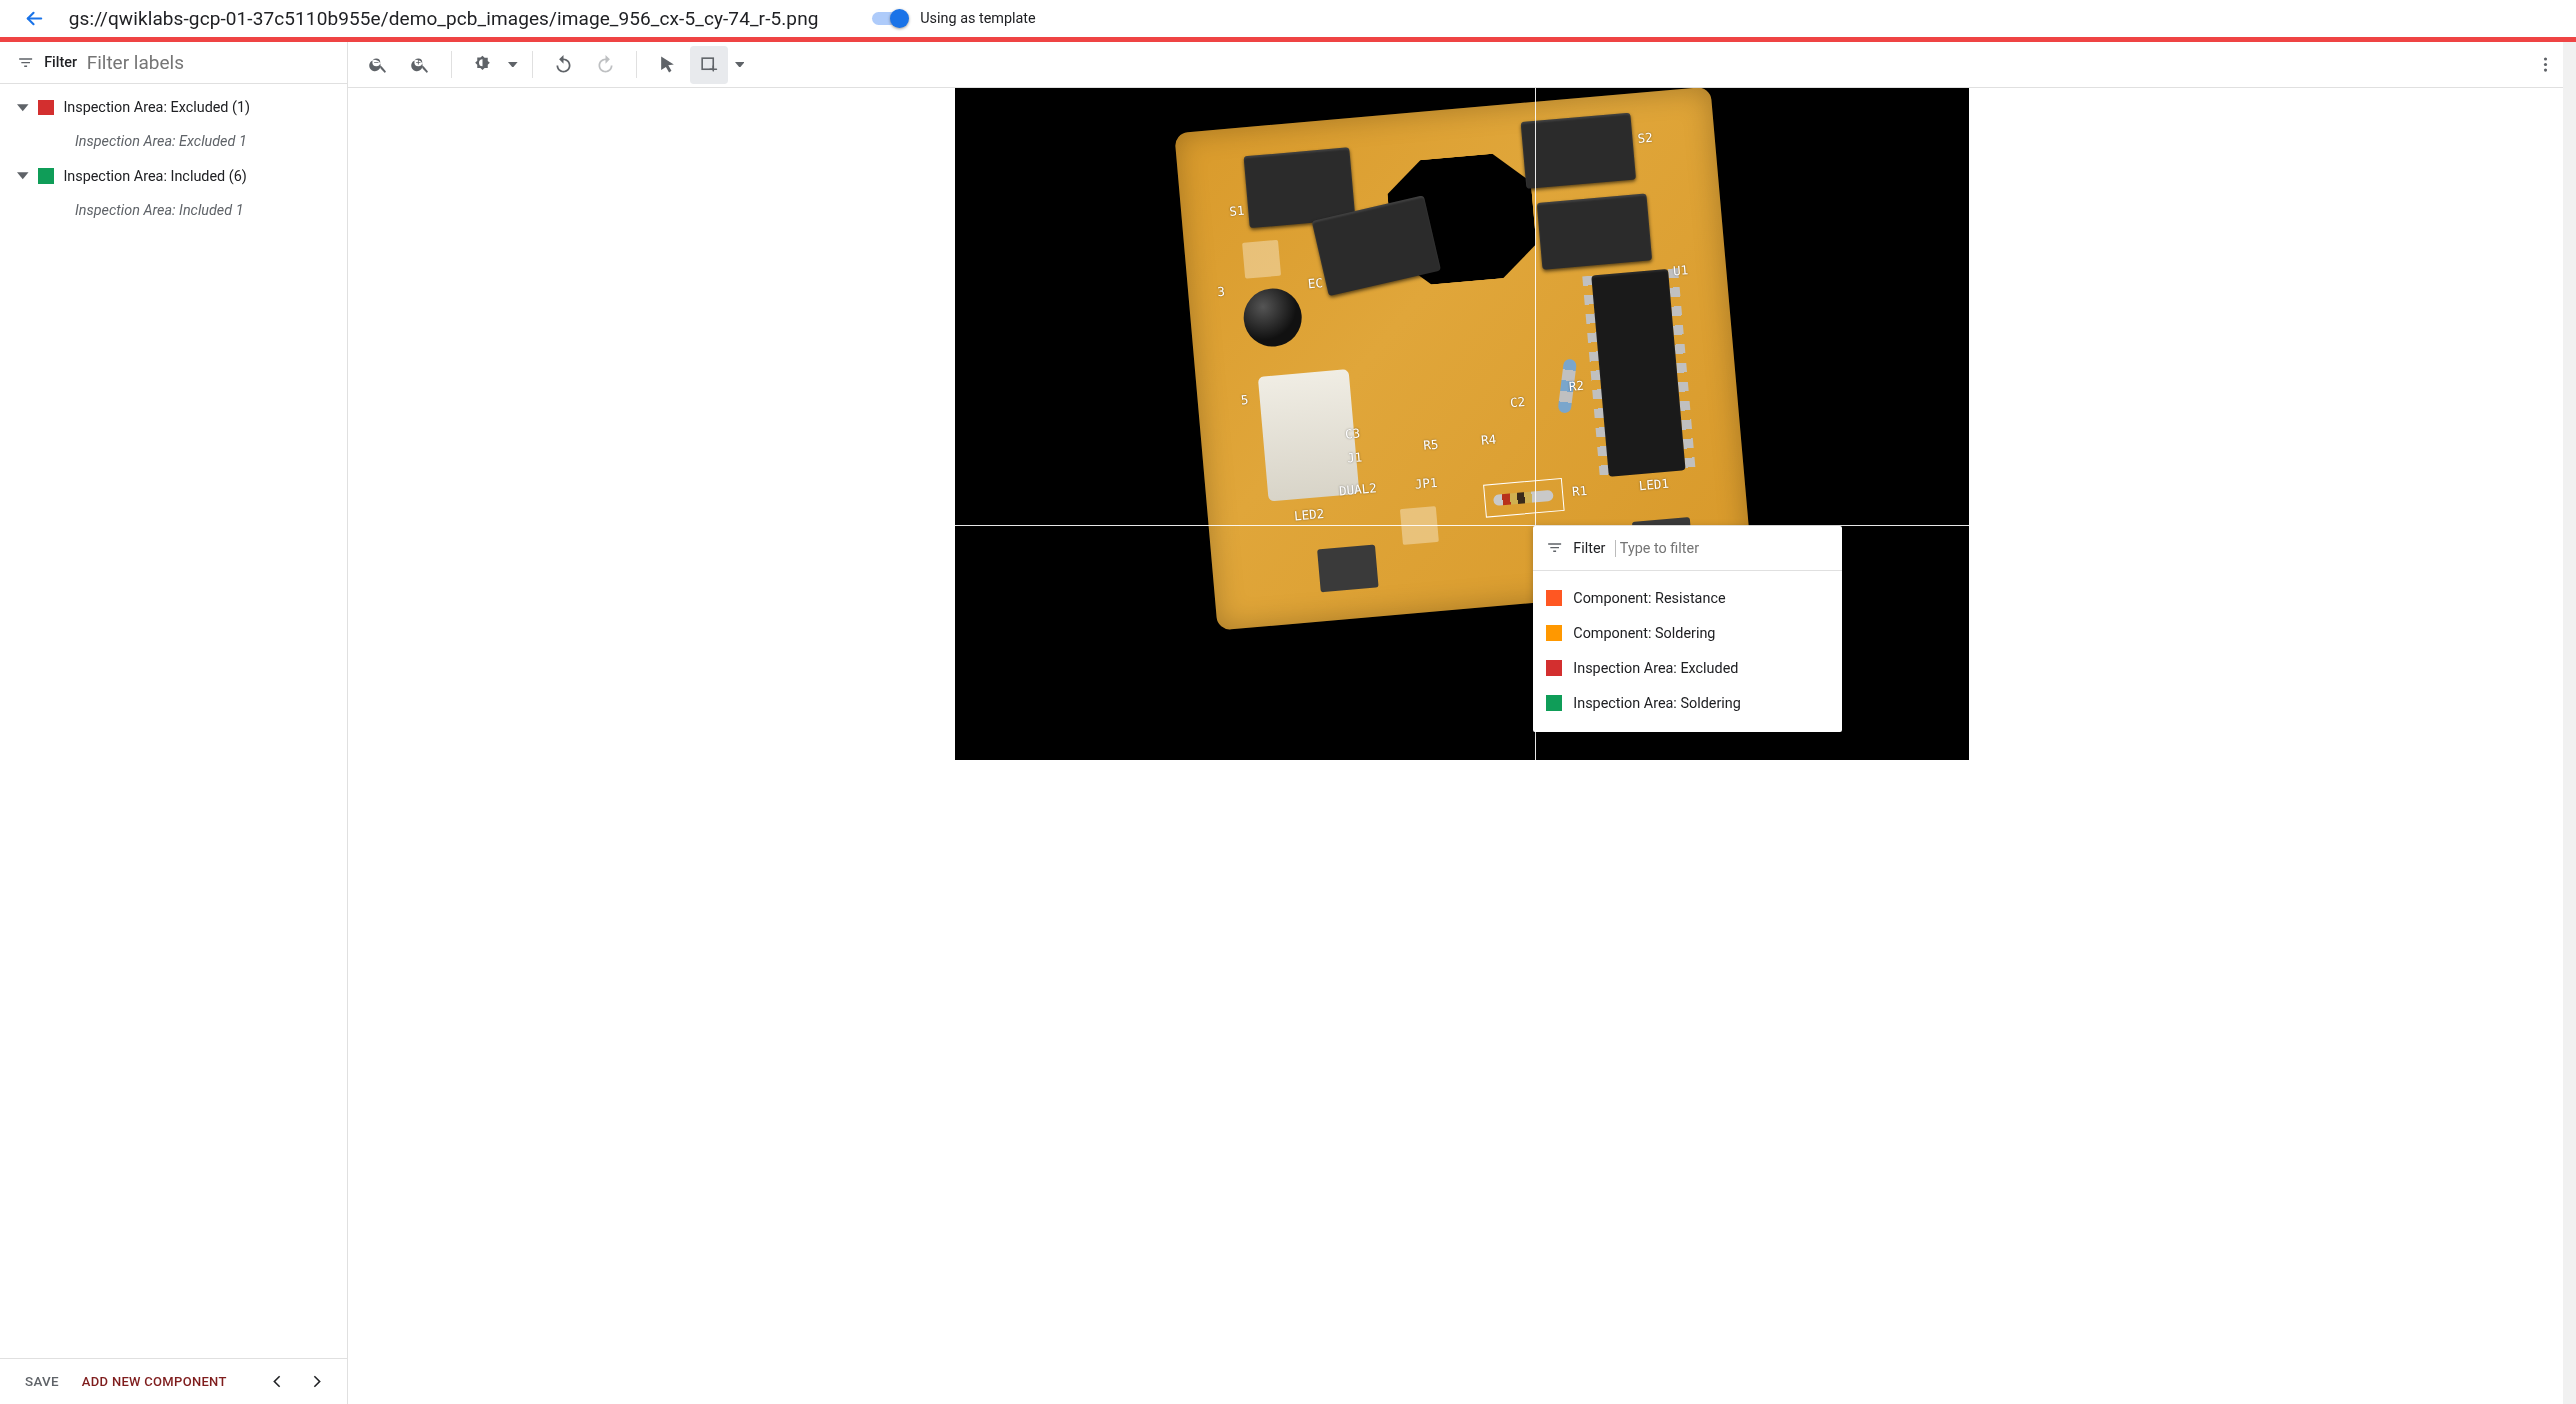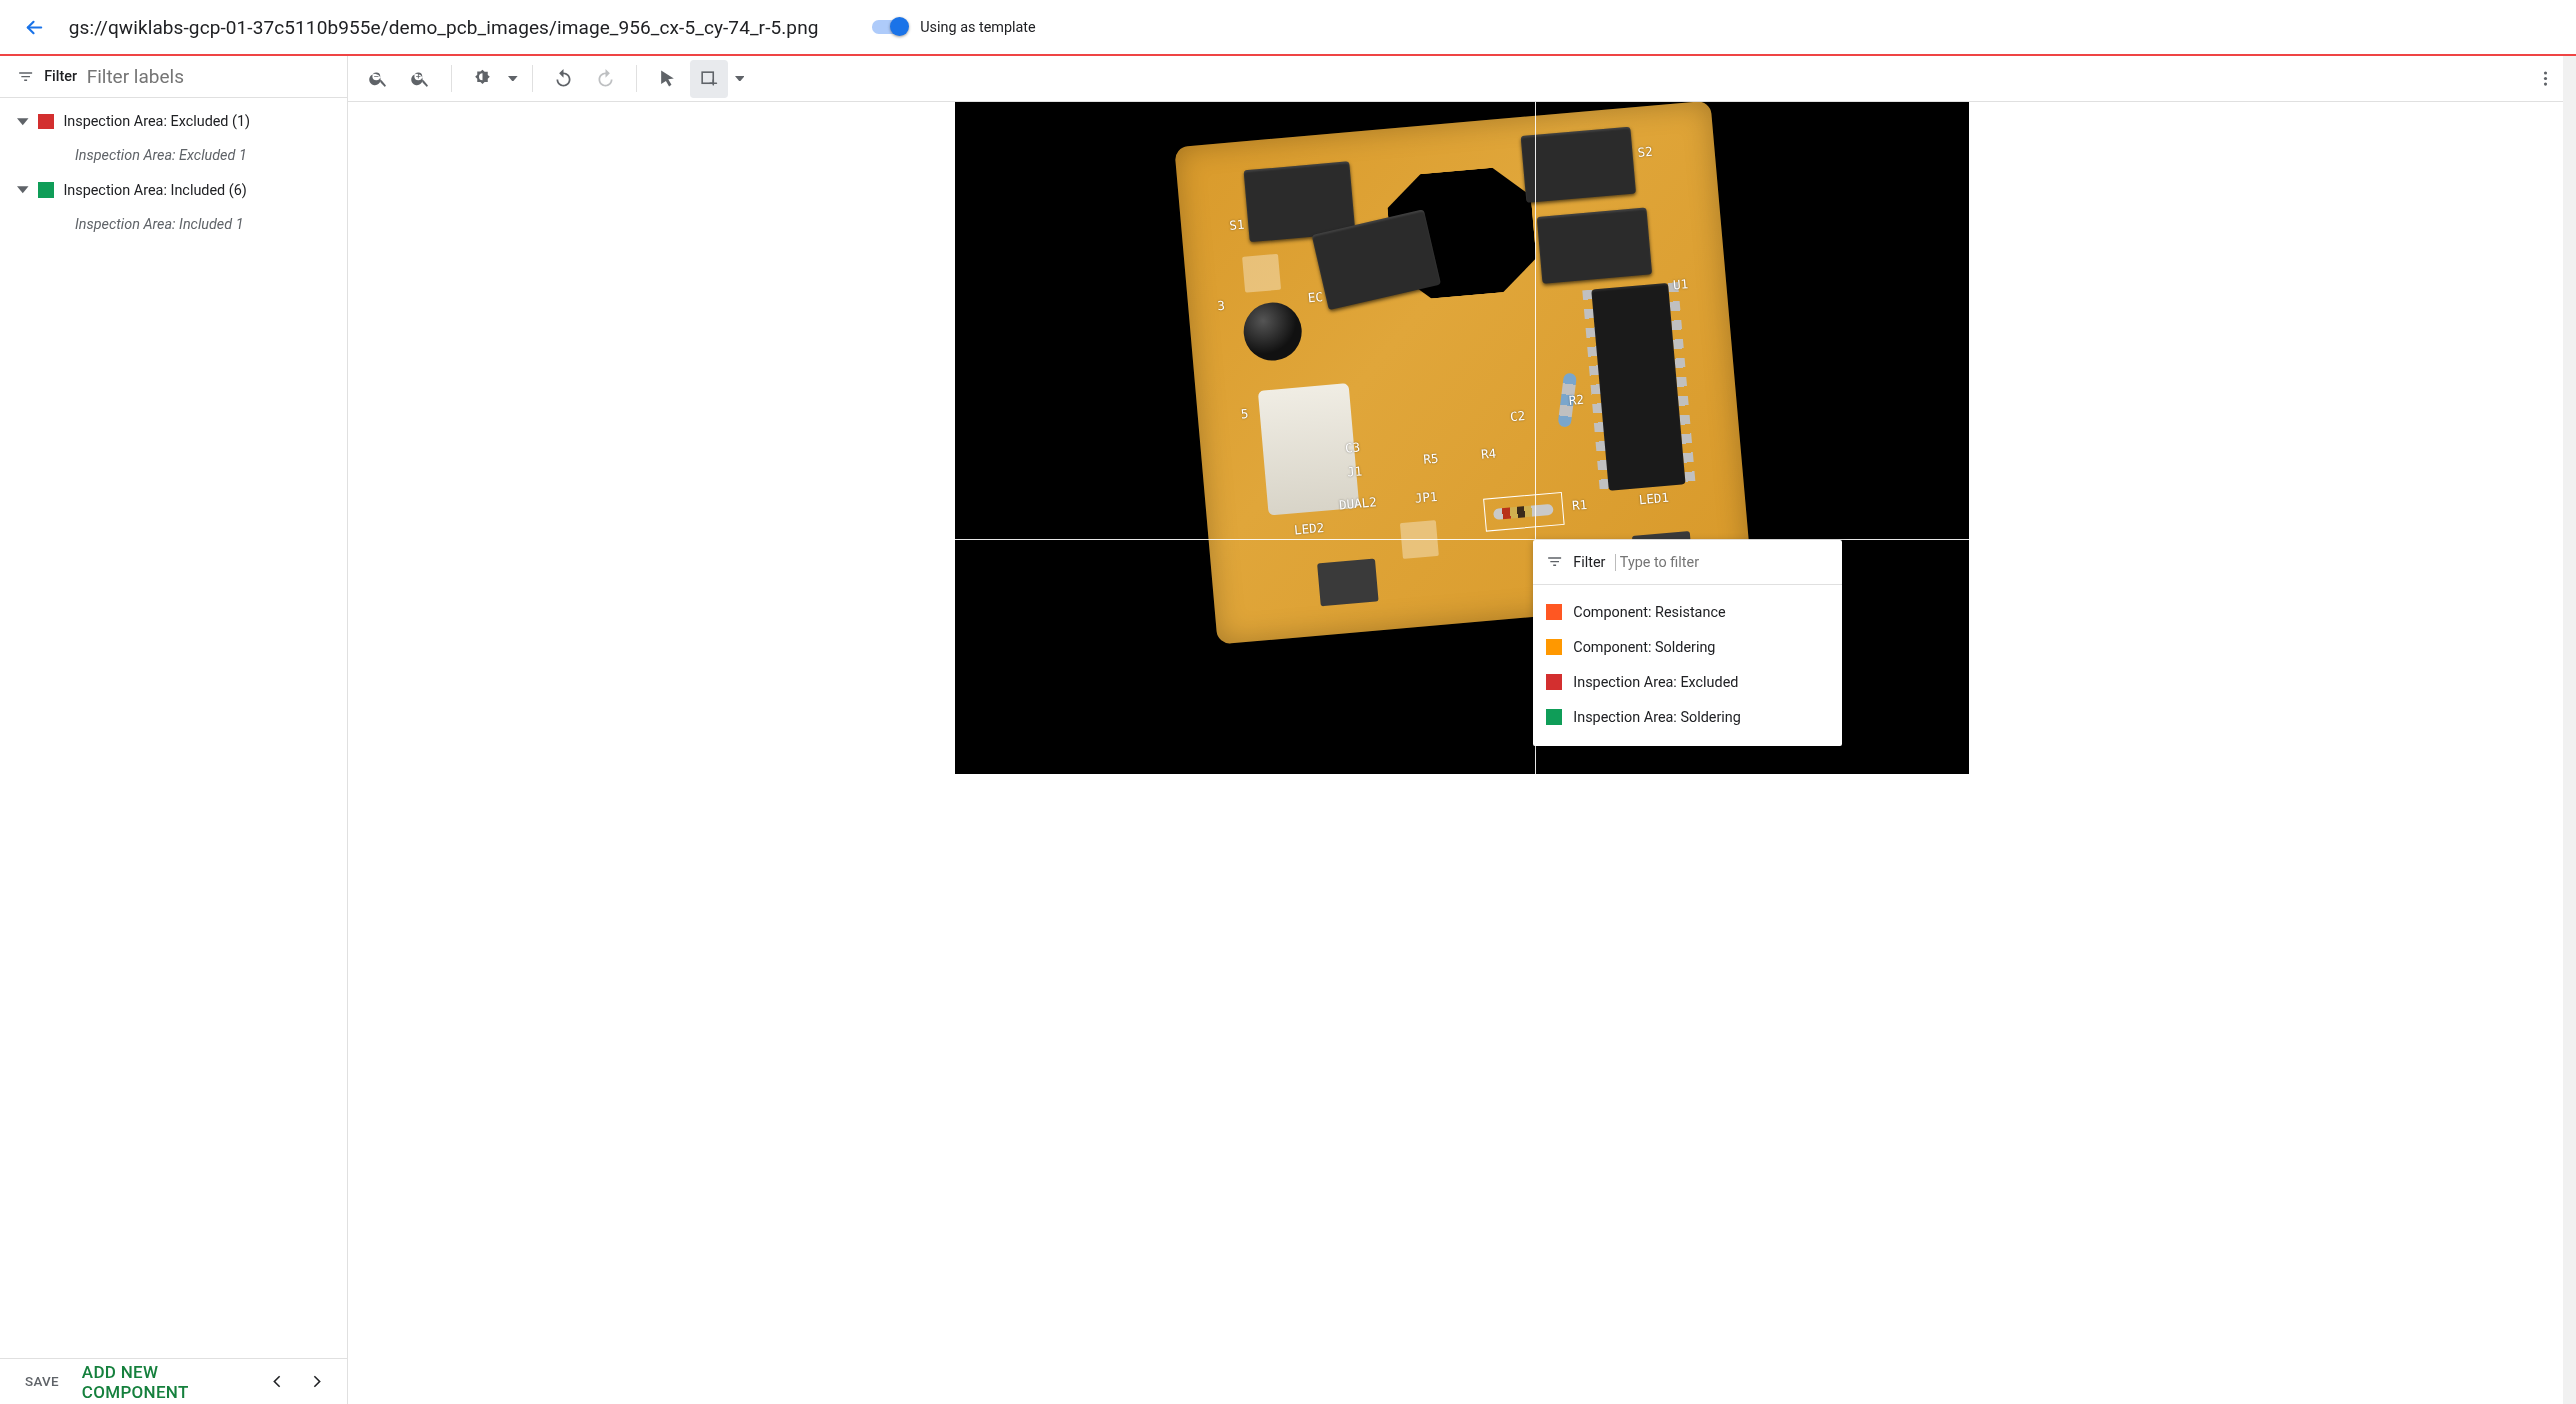--- a/index.html
+++ b/index.html
@@ -9,23 +9,23 @@
     color: #202124;
     background: #fff;
     overflow: hidden;
   }
   .app { display: flex; flex-direction: column; height: 100vh; }
 
   
   .topbar {
     display: flex;
     align-items: center;
-    height: 56px;
+    height: 42px;
     padding: 0 15.4px;
-    border-bottom: 2px solid #ef4444;
+    border-bottom: 5px solid #ef4444;
     gap: 15.4px;
   }
   .back-btn {
     width: 38px; height: 38px;
     display: flex; align-items: center; justify-content: center;
     border-radius: 50%;
     cursor: pointer;
     color: #1a73e8;
   }
   .path-text {
@@ -95,21 +95,21 @@
   }
 
   .sidebar-footer {
     display: flex; align-items: center;
     height: 46px;
     padding: 0 13.4px 0 25px;
     border-top: 1px solid #e0e0e0;
     gap: 23px;
   }
   .save-btn { color: #5f6368; font-size: 13.4px; font-weight: 500; letter-spacing: 0.3px; cursor:pointer; }
-  .add-comp-btn { color: #15803d; font-size: 17px; font-weight: 500; letter-spacing: 0.3px; cursor:pointer; }
+  .add-comp-btn { color: #7f1d1d; font-size: 13px; font-weight: 500; letter-spacing: 0.3px; cursor:pointer; }
   .nav-arrows { display:flex; gap: 3.8px; margin-left: auto; }
   .nav-arrow-btn { width:35px; height:35px; display:flex; align-items:center; justify-content:center; border-radius:50%; cursor:pointer; color:#202124; }
 
   
   .canvas-area { flex: 1; display: flex; flex-direction: column; min-width:0; position: relative; }
   .toolbar {
     height: 46px;
     display: flex; align-items: center;
     padding: 0 11.5px;
     gap: 3.8px;

